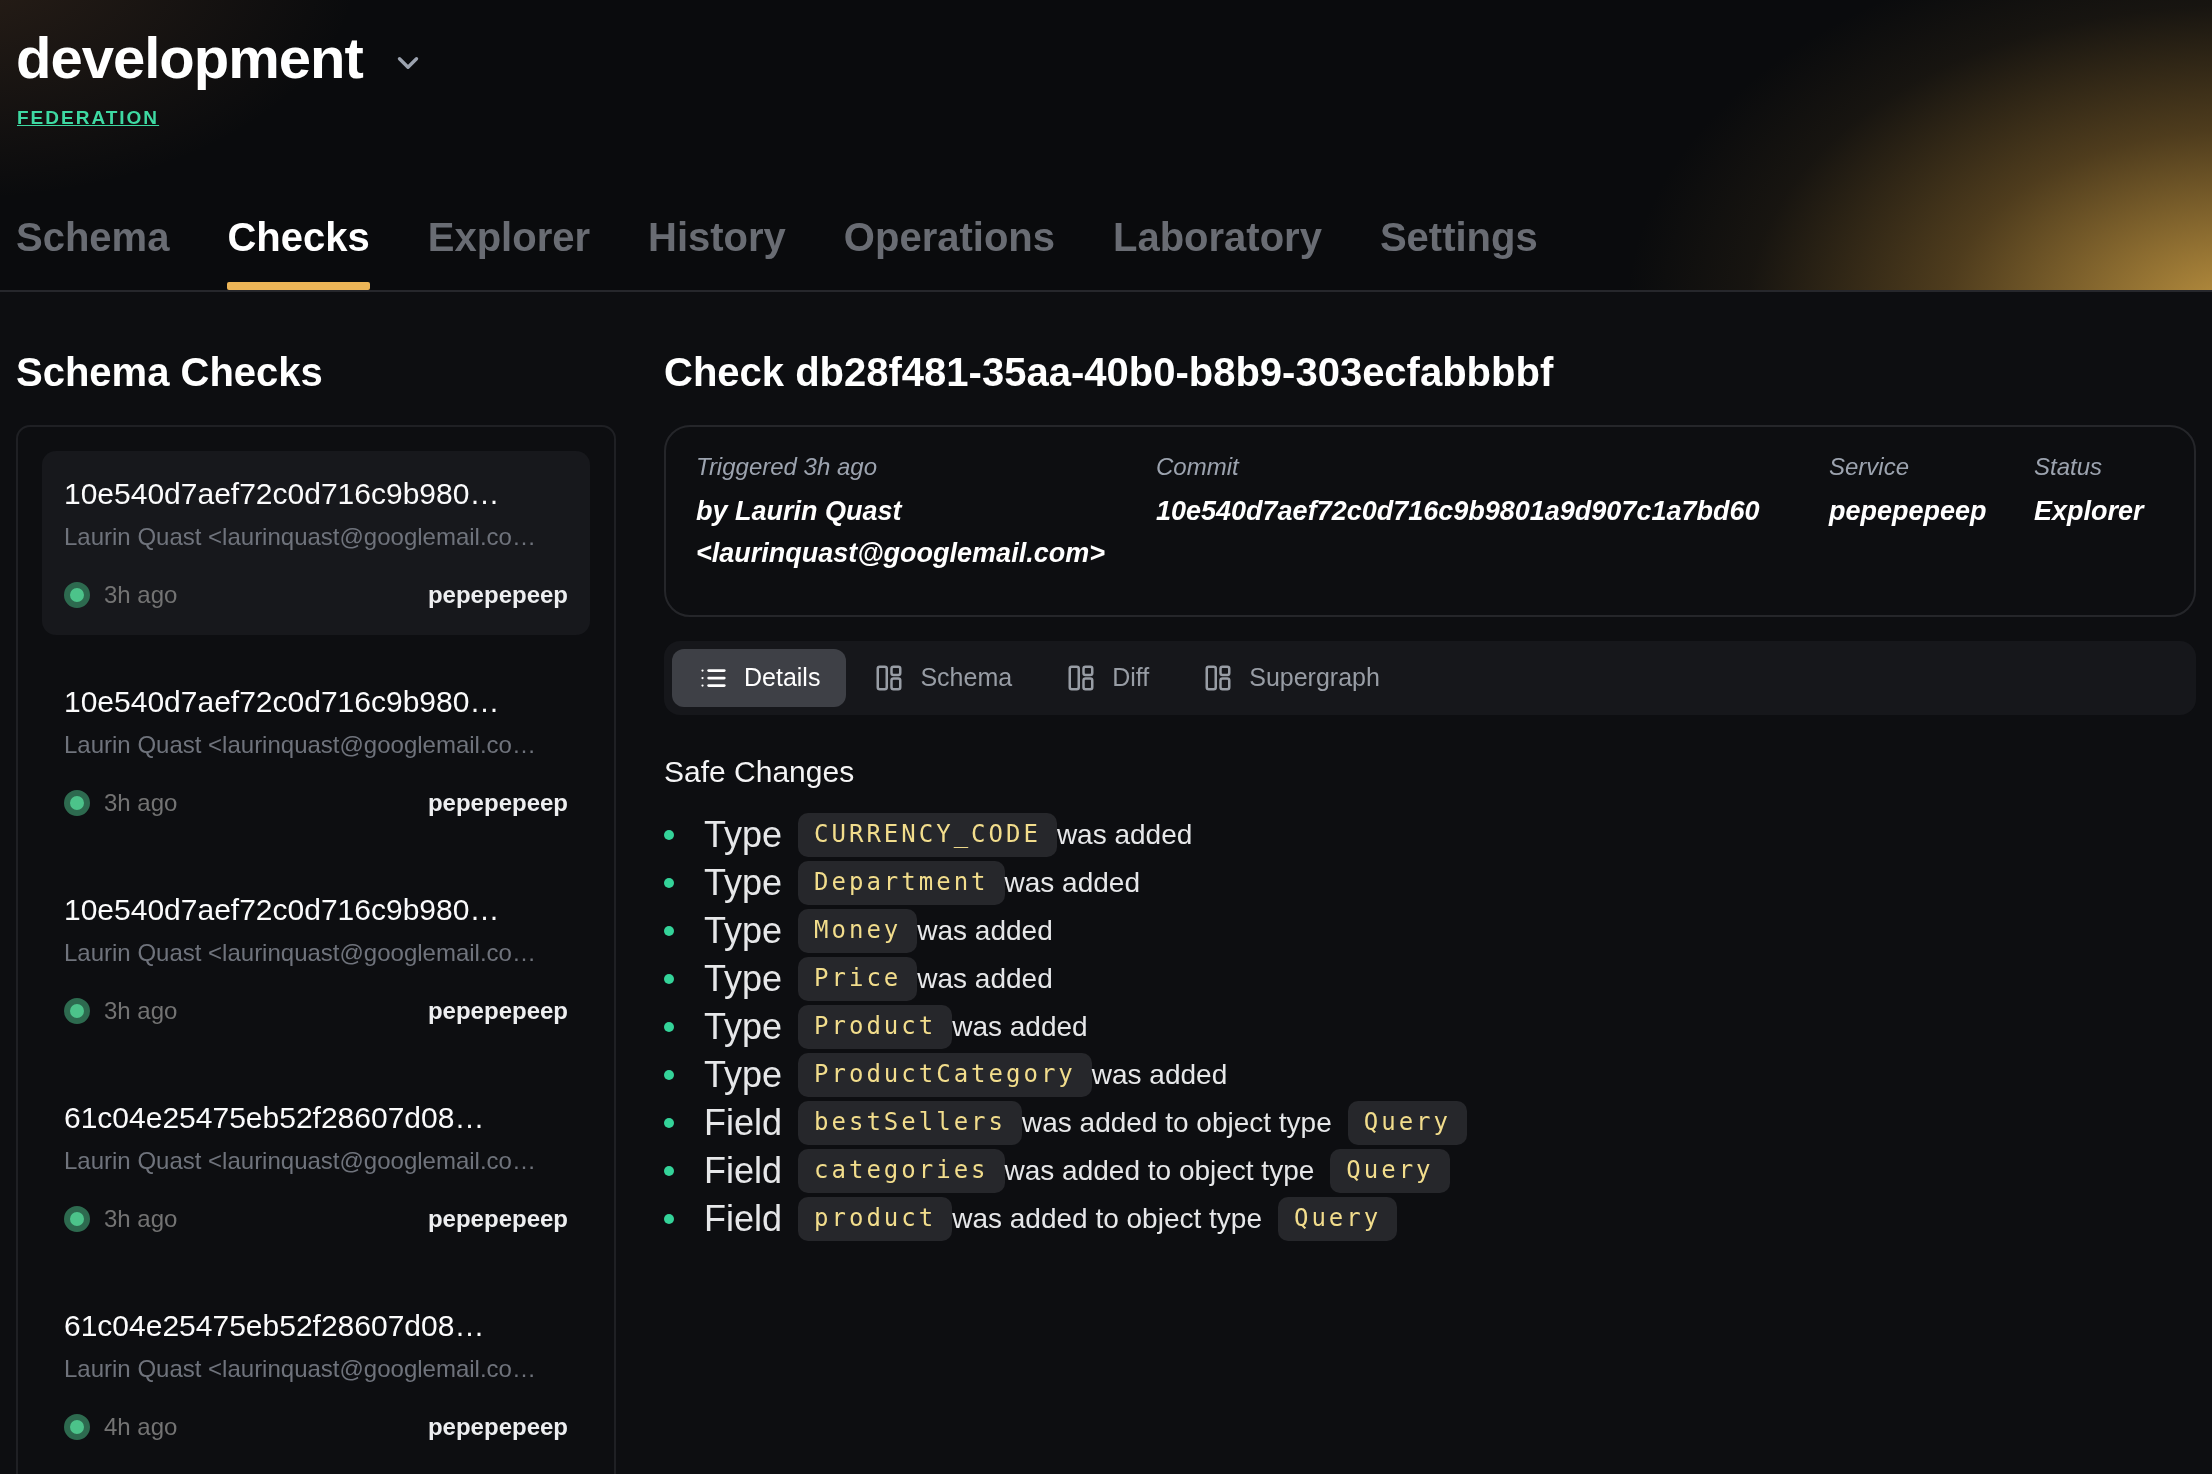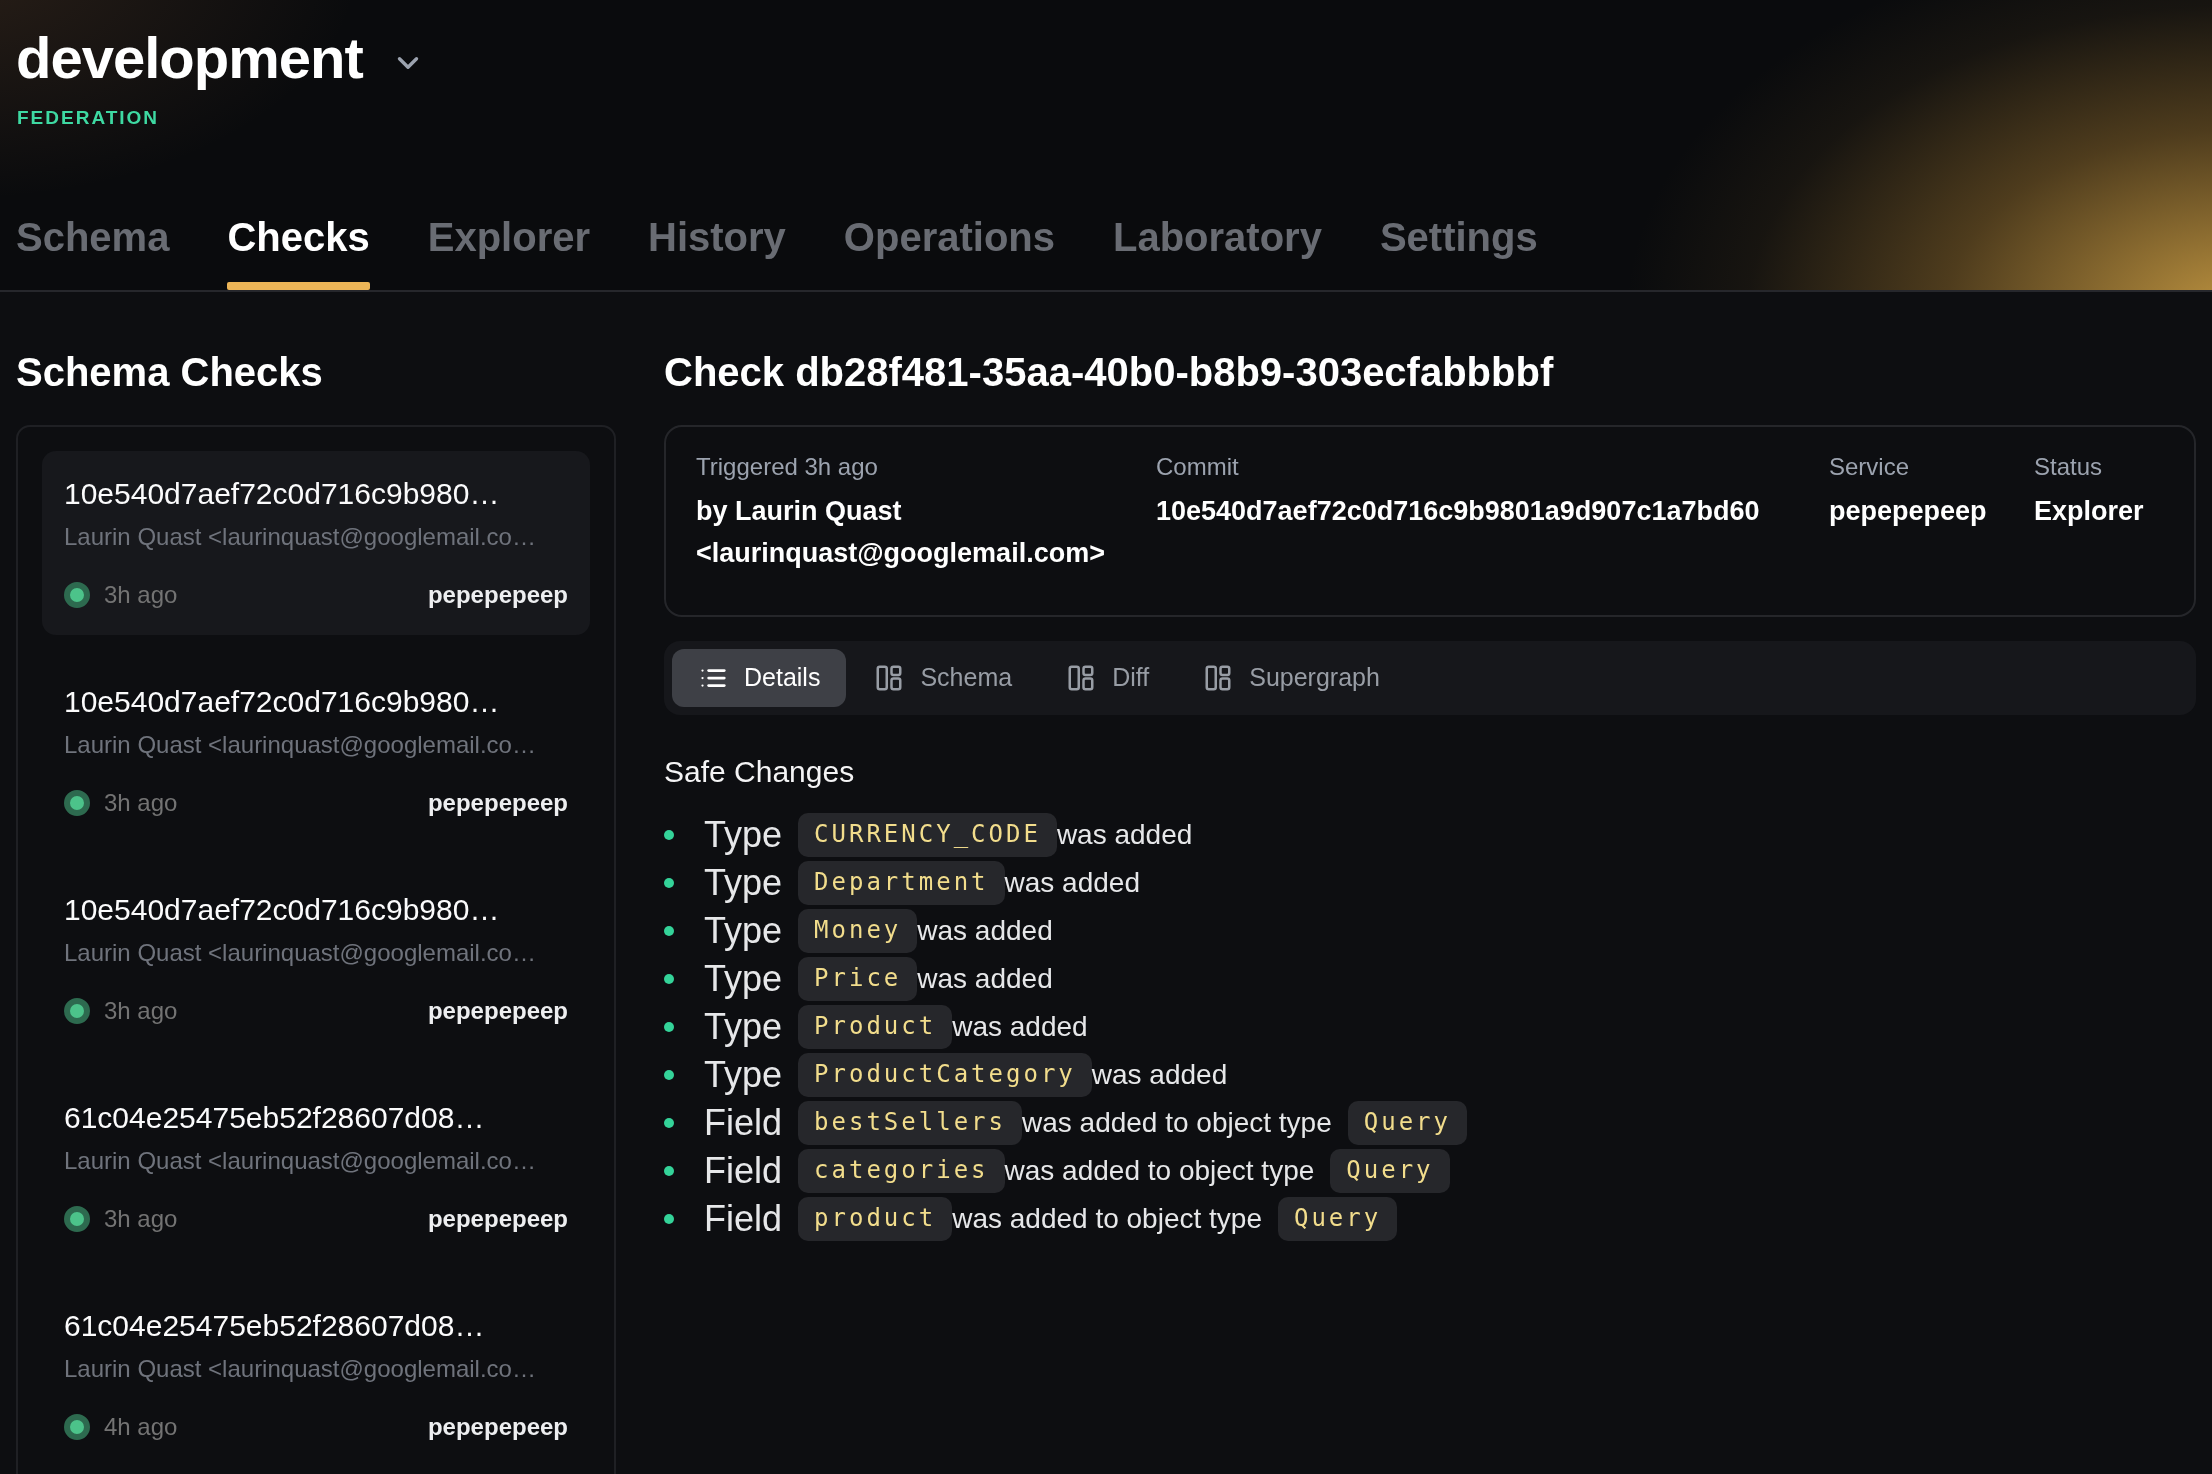--- a/index.html
+++ b/index.html
@@ -17,21 +17,21 @@
     height:292px;
     border-bottom:2px solid #26272c;
     background:
       radial-gradient(760px 480px at 101% 108%, rgba(233,180,76,0.80), rgba(190,140,55,0.38) 38%, rgba(120,90,40,0.12) 64%, rgba(0,0,0,0) 80%),
       radial-gradient(620px 360px at -2% -12%, rgba(150,100,60,0.22), rgba(0,0,0,0) 65%),
       #0a0b0d;
   }
   .title-row { display:flex; align-items:center; gap:28px; padding:24px 0 0 16px; }
   .project-title { font-size:58px; font-weight:700; letter-spacing:-1px; color:#fff; }
   .chev-icon { display:inline-flex; margin-top:10px; }
-  .project-type { margin:16px 0 0 17px; font-size:19px; font-weight:700; letter-spacing:2px; color:#3ed9a2; }
+  .project-type { margin:16px 0 0 17px; font-size:19px; font-weight:700; letter-spacing:2px; color:#3ed9a2;text-decoration:underline; }
   .nav { position:absolute; left:16px; bottom:0; display:flex; gap:58px; }
   .nav .tab {
     position:relative; display:block; font-size:40px; font-weight:700;
     color:#696c73; padding-bottom:30px; cursor:pointer; text-decoration:none;
   }
   .nav .tab.active { color:#ffffff; }
   .nav .tab.active::after {
     content:""; position:absolute; left:0; right:0; bottom:0; height:8px;
     border-radius:2px; background:var(--accent,#ecb557);
   }
@@ -57,22 +57,22 @@
   .ci-meta { margin-top:30px; display:flex; align-items:center; }
   .status-dot {
     width:26px; height:26px; border-radius:50%;
     background:#4cc38a; border:6px solid #2d6a4f; margin-right:14px; flex-shrink:0;
   }
   .ci-time { font-size:24px; color:#737373; }
   .ci-service { margin-left:auto; font-size:24px; font-weight:700; color:#edeef0; }
 
   
   .meta-box {
-    border:2px solid #25262a; border-radius:18px;
-    padding:26px 30px 40px; display:flex; align-items:flex-start;
+    border:2px solid #25262a; border-radius:26px;
+    padding:26px 30px 40px; display:flex; align-items:flex-start;font-style:italic;
   }
   .mcol { min-width:0; }
   .mcol-triggered { width:460px; flex-shrink:0; }
   .mcol-commit { flex:1; }
   .mcol-service { width:205px; flex-shrink:0; }
   .mcol-status { width:130px; flex-shrink:0; }
   .mlabel { font-size:24px; color:#9ca3af; margin-bottom:10px; font-weight:400; }
   .mvalue { font-size:27px; font-weight:700; color:#fff; line-height:1.55; }
   .mvalue span { display:block; }
 

